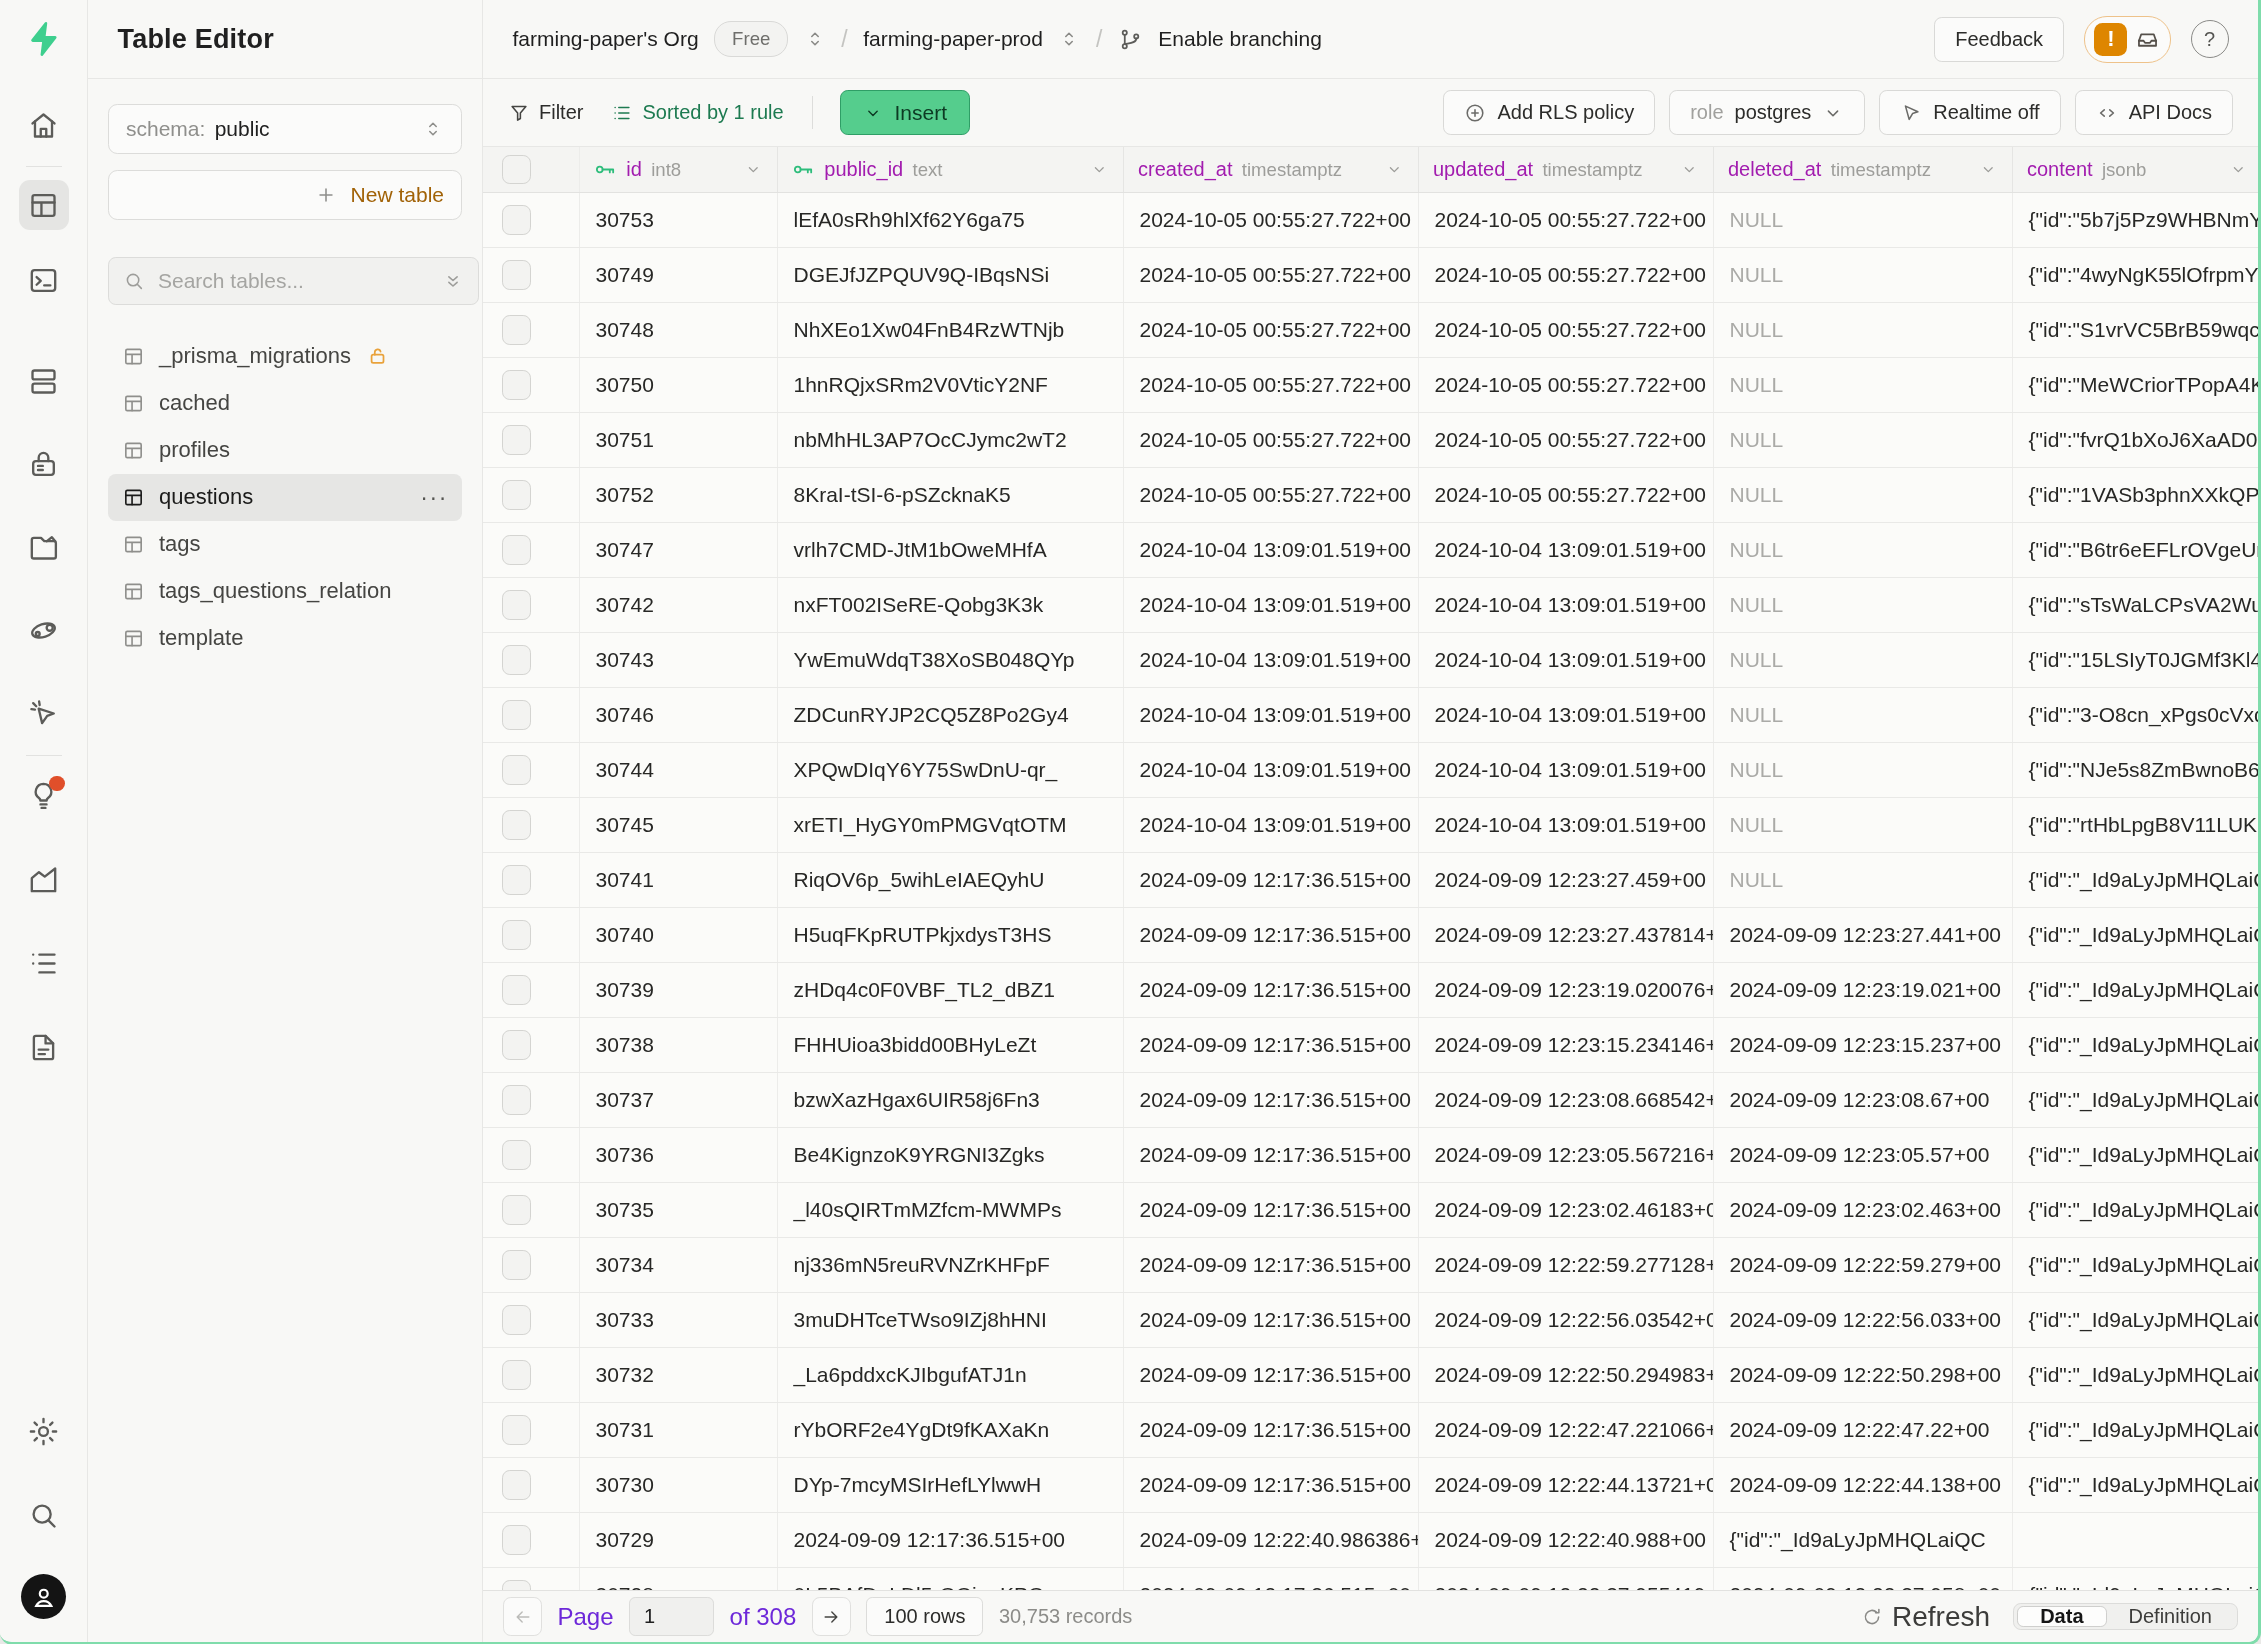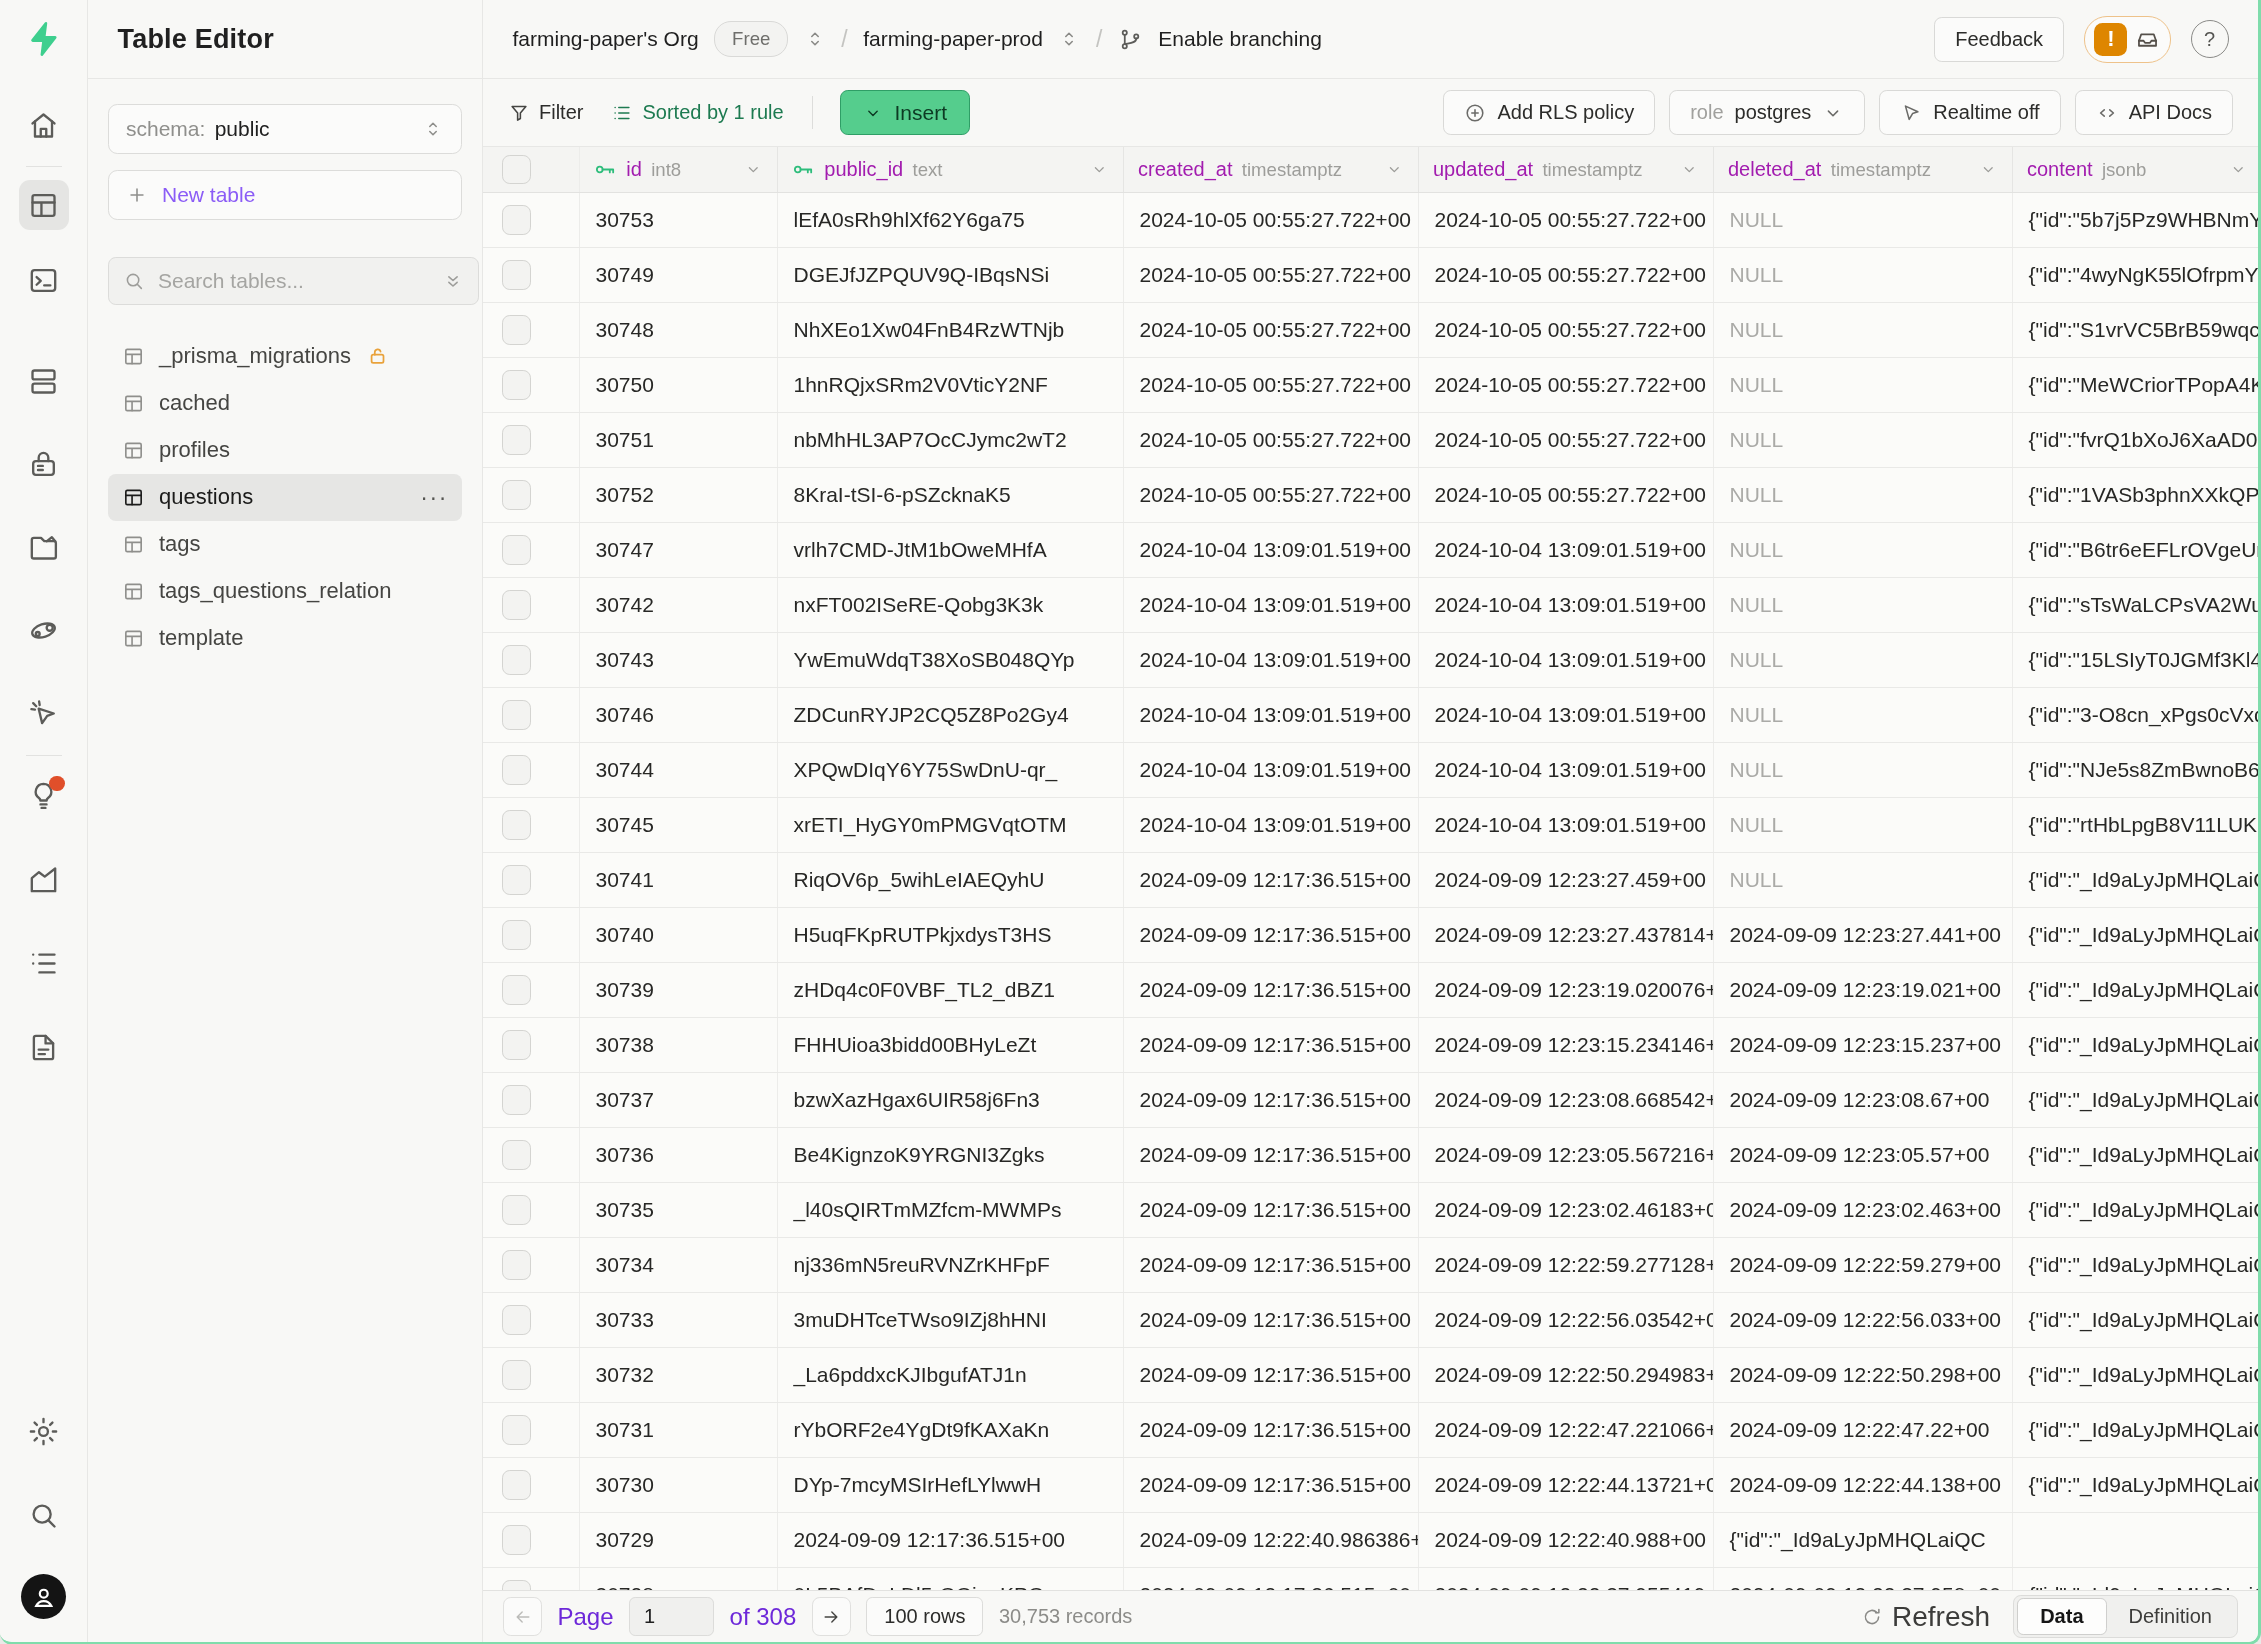--- a/index.html
+++ b/index.html
@@ -35,21 +35,21 @@
   .sidebar{width:394px;flex:none;border-right:0.8px solid #e7e7e5;display:flex;flex-direction:column;background:#f8f8f6;}
   .sidebar-header{height:78px;flex:none;display:flex;align-items:center;padding-left:29.5px;border-bottom:0.8px solid #e7e7e5;font-size:27px;font-weight:600;letter-spacing:0.2px;}
   .sidebar-body{padding:25px 20px 0 20px;}
   .select-box{
     box-sizing:border-box;width:100%;height:50px;border:1.2px solid #dcdcda;border-radius:9.3px;
     background:#fbfbfa;display:flex;align-items:center;padding:0 17px;gap:9.3px;font-size:21px;
   }
   .select-box .muted{color:#8f8f8c;}
   .select-box .grow{flex:1;}
   .select-box + .select-box{margin-top:15.5px;}
-  .newtable{gap:14px;color:#8b5cf6;}
+  .newtable{gap:14px;color:#a16207;justify-content:flex-end;}
   .sel-ico{width:22px;height:22px;color:#8f8f8c;}
   .search-row{margin-top:37px;display:flex;gap:12.4px;align-items:center;}
   .search-input{
     flex:1;height:48px;box-sizing:border-box;border:1.2px solid #dcdcda;border-radius:7.8px;background:#f1f1ef;
     display:flex;align-items:center;padding:0 14px;gap:11px;color:#9d9d9a;
   }
   .search-input .icon{width:22px;height:22px;}
   .search-input input{
     flex:1;min-width:0;border:none;outline:none;background:transparent;
     font:inherit;font-size:21px;color:#3c3c3a;
@@ -121,21 +121,21 @@
   .pg-btn{width:39px;height:39px;box-sizing:border-box;border:1.2px solid #e0e0de;border-radius:7.8px;background:#fbfbfa;display:flex;align-items:center;justify-content:center;color:#454542;}
   .pg-btn.disabled{color:#bcbcb9;}
   .pg-btn .icon{width:20px;height:20px;}
   .pg-input{width:85px;height:39px;box-sizing:border-box;border:1.2px solid #dcdcda;border-radius:6.2px;background:#f0f0ee;text-align:left;padding:0 14px;font:inherit;font-size:20px;color:#202020;}
   .ft-text{font-size:24px;color:#6d28d9;}
   .ft-muted{font-size:20px;color:#8c8c89;}
   .rows-btn{height:39px;box-sizing:border-box;border:1.2px solid #dcdcda;border-radius:6.2px;background:#fbfbfa;padding:0 17px;display:flex;align-items:center;font-size:20px;color:#2c2c2a;}
   .footer-right{margin-left:auto;display:flex;align-items:center;gap:23px;}
   .refresh{display:flex;align-items:center;gap:9.3px;font-size:28px;color:#3c3c3a;}
   .refresh .icon{width:22px;height:22px;color:#8a8a87;}
-  .seg{display:flex;align-items:center;background:#f0f0ee;border:1.2px solid #dcdcda;border-radius:7.8px;padding:3.1px;height:43px;box-sizing:border-box;}
+  .seg{display:flex;align-items:center;background:#f0f0ee;border:1.2px solid #dcdcda;border-radius:7.8px;padding:3.1px;height:27px;box-sizing:border-box;}
   .seg .seg-item{height:100%;display:flex;align-items:center;padding:0 22px;font-size:20px;color:#3c3c3a;border-radius:6.2px;}
   .seg .seg-item.active{background:#fdfdfc;border:1.2px solid #cfcfcd;font-weight:700;color:#161616;}
 </style>
 </head>
 <body>
 
 <div class="app">
 
   <nav class="rail" id="rail">
     <span class="icon logo">

